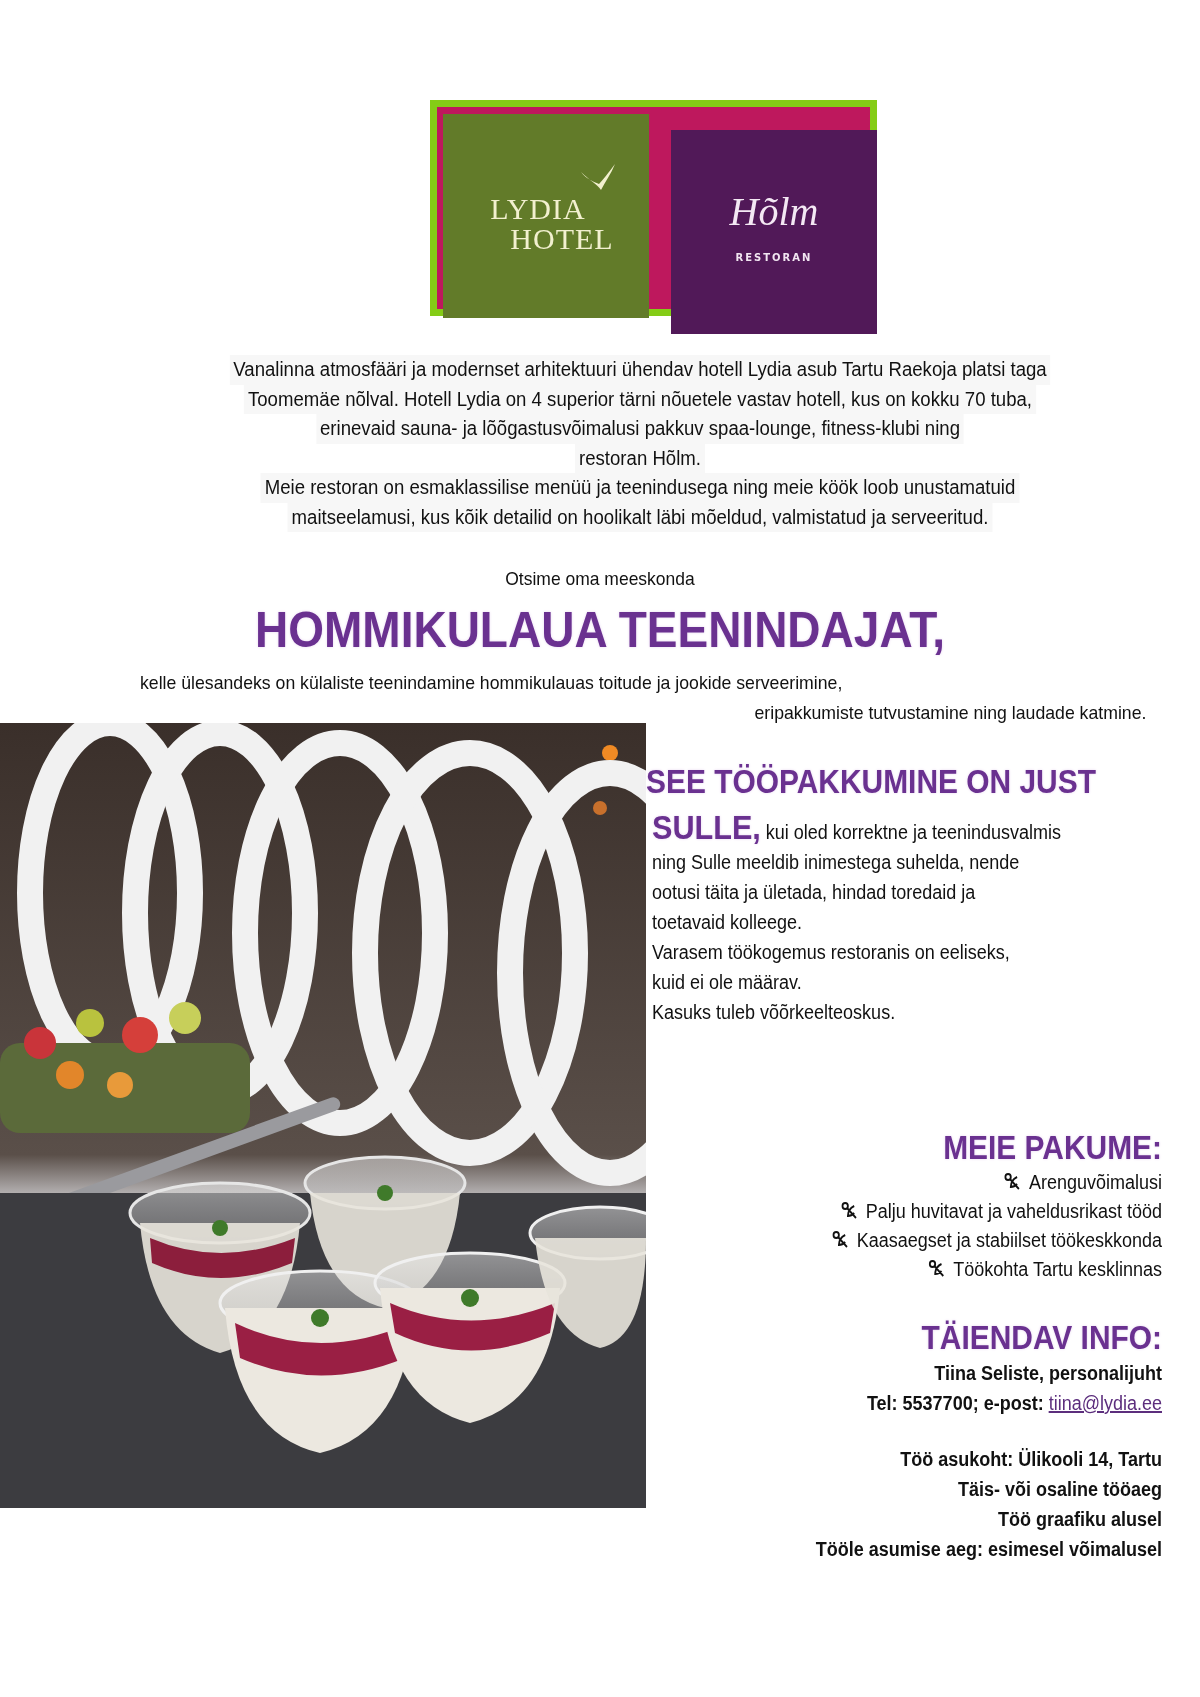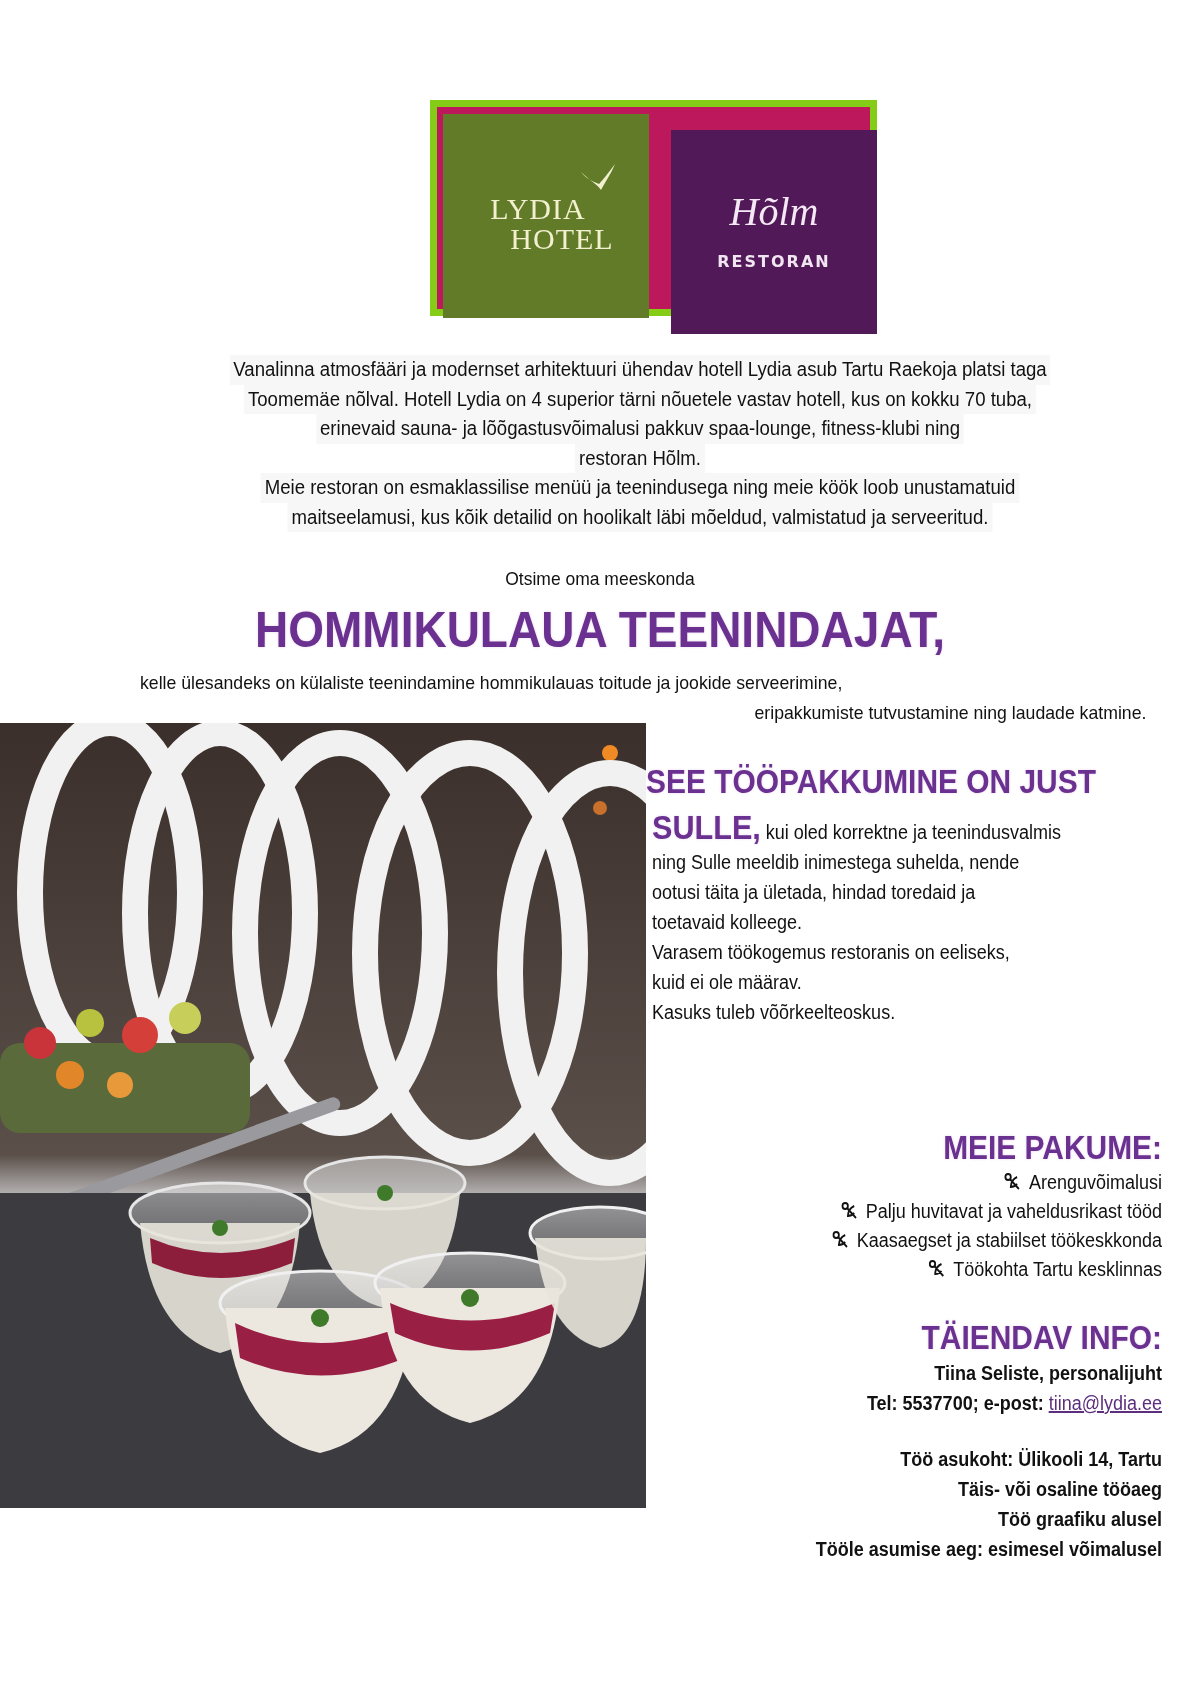--- a/index.html
+++ b/index.html
@@ -7,21 +7,21 @@
     body { position: relative; font-family: "Liberation Sans", "DejaVu Sans", sans-serif; color: #111; }
 
     .logo-box { position: absolute; left: 430px; top: 100px; width: 447px; height: 216px; border: 7px solid #84cc16; background: #be185d; }
     .logo-green { position: absolute; left: 6px; top: 7px; width: 206px; height: 204px; background: #627b29; }
     .logo-purple { position: absolute; left: 234px; top: 7px; width: 206px; height: 204px; background: #511958; margin-top: 16px; }
     .lydia-text { position: absolute; left: 0; width: 100%; text-align: center; font-family: "Liberation Serif", "DejaVu Serif", serif; color: #f2f0cf; font-size: 30px; line-height: 30px; letter-spacing: 1px; }
     .lydia-l1 { top: 80px; left: -8px; }
     .lydia-l2 { top: 110px; left: 16px; }
     .bird-icon { position: absolute; left: 134px; top: 48px; width: 40px; height: 30px; }
     .holm-script { position: absolute; left: 0; width: 100%; top: 58px; text-align: center; font-family: "Liberation Serif", "DejaVu Serif", serif; font-style: italic; color: #f4e8f4; font-size: 40px; line-height: 48px; }
-    .holm-sub { position: absolute; left: 0; width: 100%; top: 122px; text-align: center; font-family: "DejaVu Sans", sans-serif; font-weight: bold; color: #f1e5f1; font-size: 16px; letter-spacing: 2px; }
+    .holm-sub { position: absolute; left: 0; width: 100%; top: 122px; text-align: center; font-family: "DejaVu Sans", sans-serif; font-weight: bold; color: #f1e5f1; font-size: 10px; letter-spacing: 2px; }
 
     .intro { position: absolute; left: 140px; width: 1000px; top: 355px; text-align: center; font-size: 20px; line-height: 29.5px; font-family: "Liberation Sans Narrow", "Liberation Sans", sans-serif; transform: scaleX(0.93); transform-origin: center top; }
     .intro div { background: #f7f7f7; display: inline-block; padding: 0 4px; }
 
     .seeking { position: absolute; left: 0; width: 1200px; top: 566px; text-align: center; font-size: 19px; line-height: 26px; transform: scaleX(0.92); }
     .headline { position: absolute; left: 0; width: 1200px; top: 600px; text-align: center; color: #6a3190; font-size: 50px; font-weight: bold; line-height: 60px; transform: scaleX(0.92); text-shadow: 0 0 3px #e6d5ef; }
     .duty1 { position: absolute; left: 140px; top: 670px; font-size: 19px; line-height: 26px; transform: scaleX(0.93); transform-origin: left top; white-space: nowrap; }
     .duty2 { position: absolute; right: 54px; top: 700px; font-size: 19px; line-height: 26px; transform: scaleX(0.93); transform-origin: right top; white-space: nowrap; }
 
     .photo { position: absolute; left: 0; top: 723px; width: 646px; height: 785px; overflow: hidden; background: #2f2f31; }

